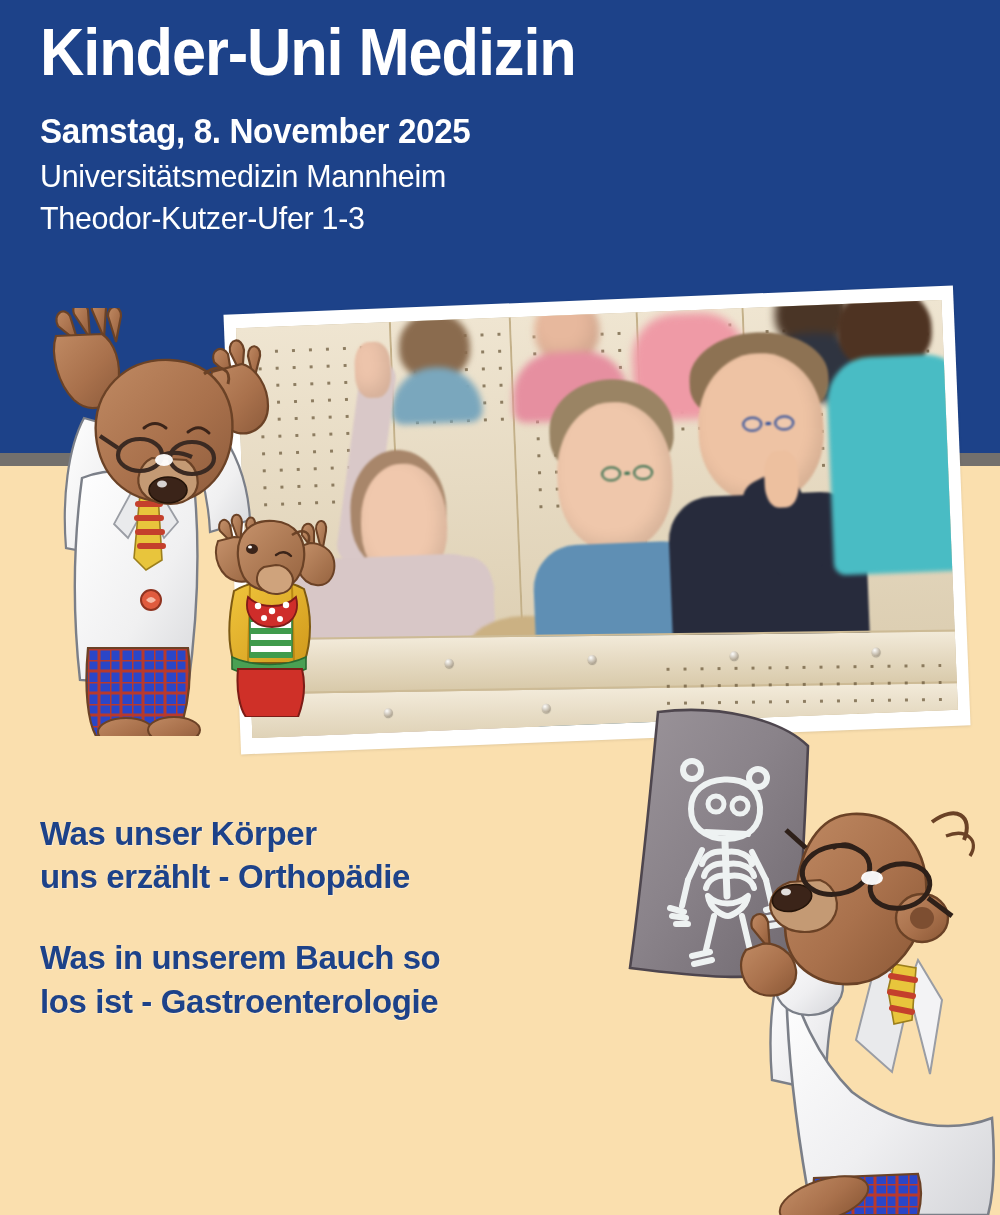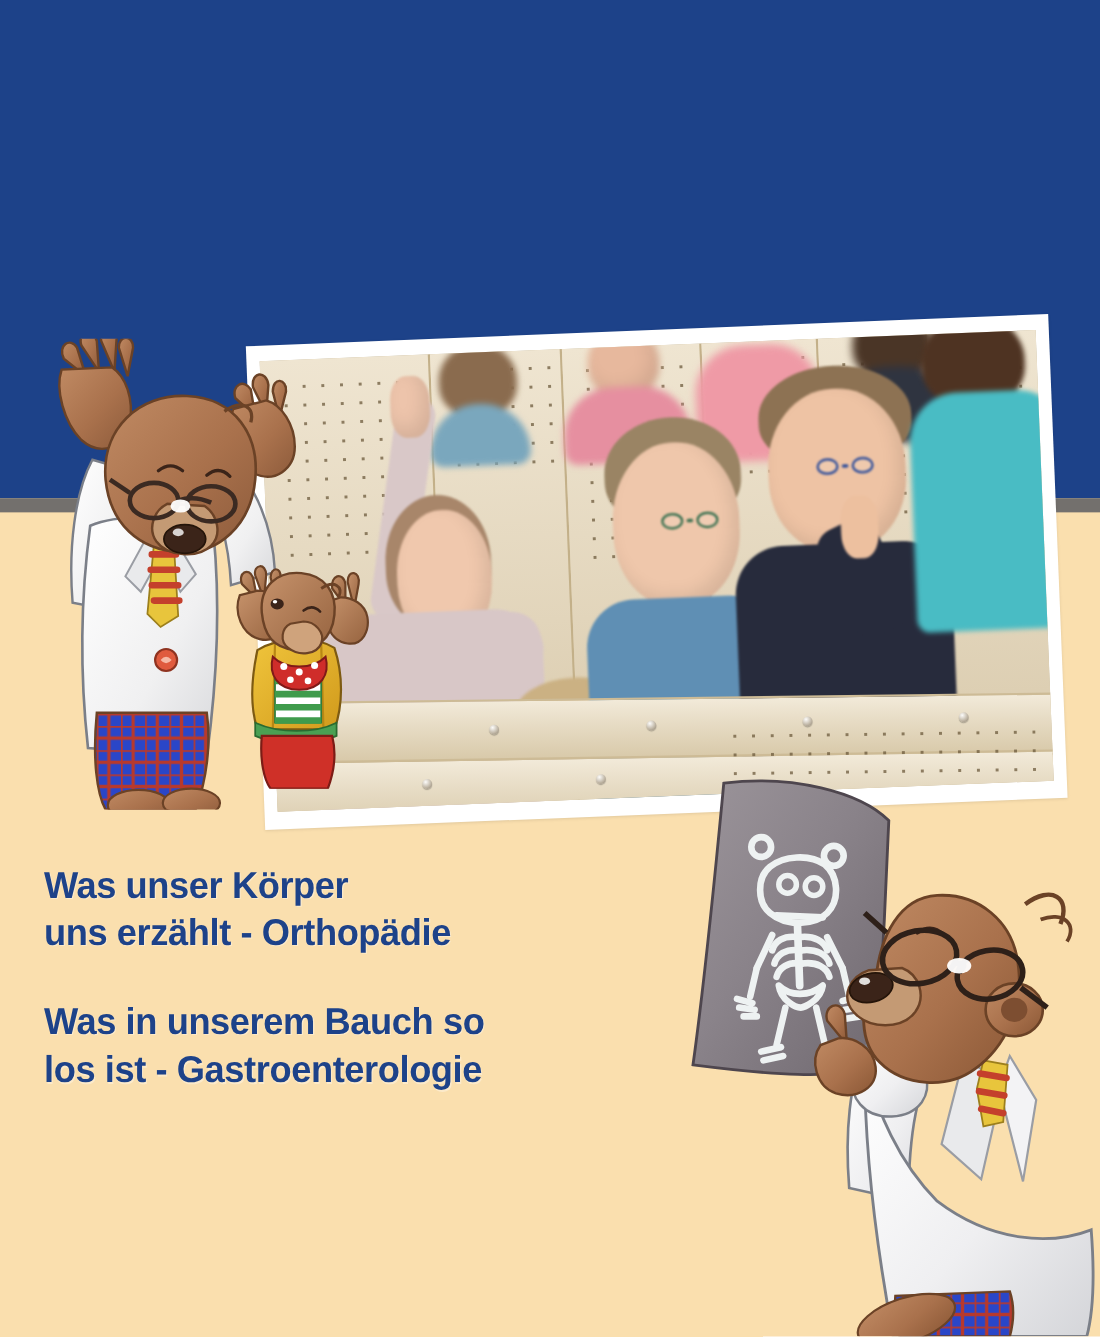--- a/index.html
+++ b/index.html
@@ -145,21 +145,21 @@
   }
   
   .bear-right {
     position:absolute; left:600px; top:700px;
     width:400px; height:515px;
     z-index:22;
   }
 
   
   .topics {
-    position:absolute; left:40px; top:784px;
+    position:absolute; left:40px; top:812px;
     width:540px; z-index:25;
   }
   .topic {
     color:#1d4289; font-weight:bold;
     font-size:34px; line-height:1.27;
     letter-spacing:-0.4px;
     transform:scaleX(0.97); transform-origin:left center;
     text-shadow:1px 1px 0 rgba(255,255,255,.35);
   }
   .topic + .topic { margin-top:38px; }
@@ -167,20 +167,26 @@
 </style>
 </head>
 <body>
 
 <div id="poster">
 
   <div class="band-blue"></div>
   <div class="band-gray"></div>
   <div class="band-cream"></div>
 
+  <div class="header-text">
+    <div class="poster-title">Kinder-Uni Medizin</div>
+    <div class="poster-date">Samstag, 8. November 2025</div>
+    <div class="poster-venue">Universitätsmedizin Mannheim</div>
+    <div class="poster-address">Theodor-Kutzer-Ufer 1-3</div>
+  </div>
 
   <div class="photo-frame">
     <div class="photo-inner">
       <div class="hall-wall"></div>
 
       <div class="panel" style="left:0;    width:22%;"></div>
       <div class="panel" style="left:22%;  width:17%;"></div>
       <div class="panel" style="left:39%;  width:18%;"></div>
       <div class="panel" style="left:57%;  width:15%;"></div>
       <div class="panel" style="left:72%;  width:14%;"></div>

